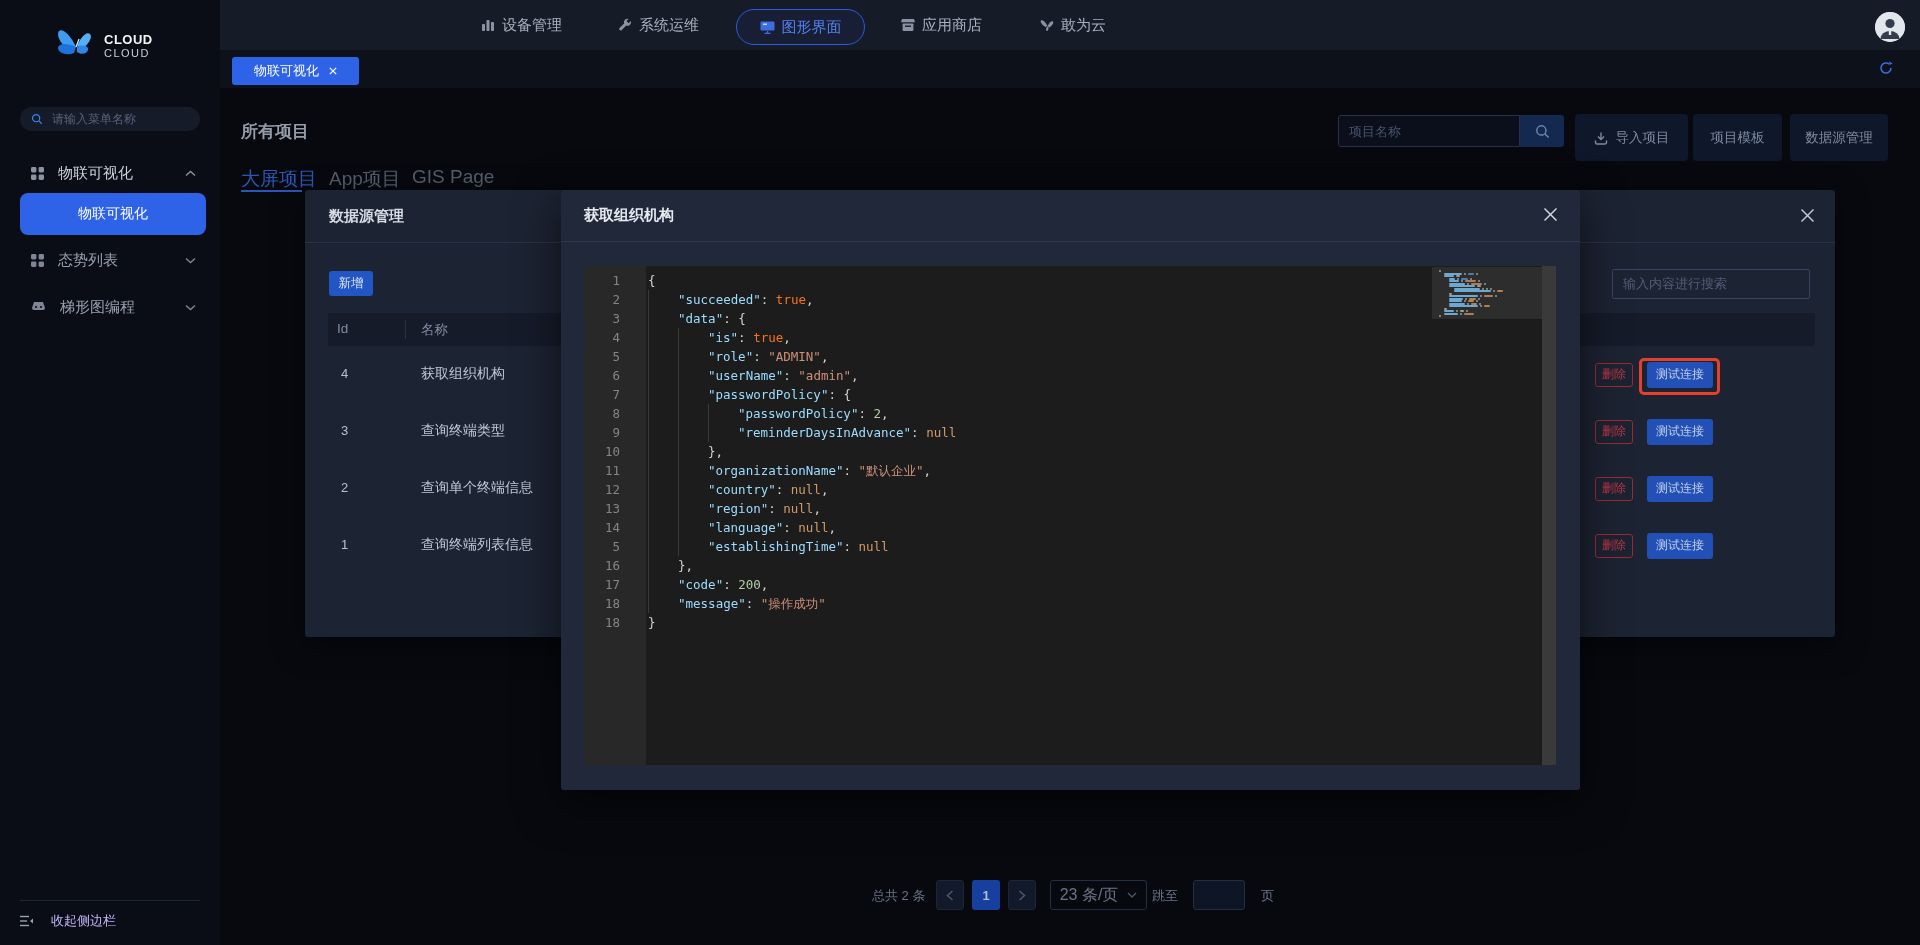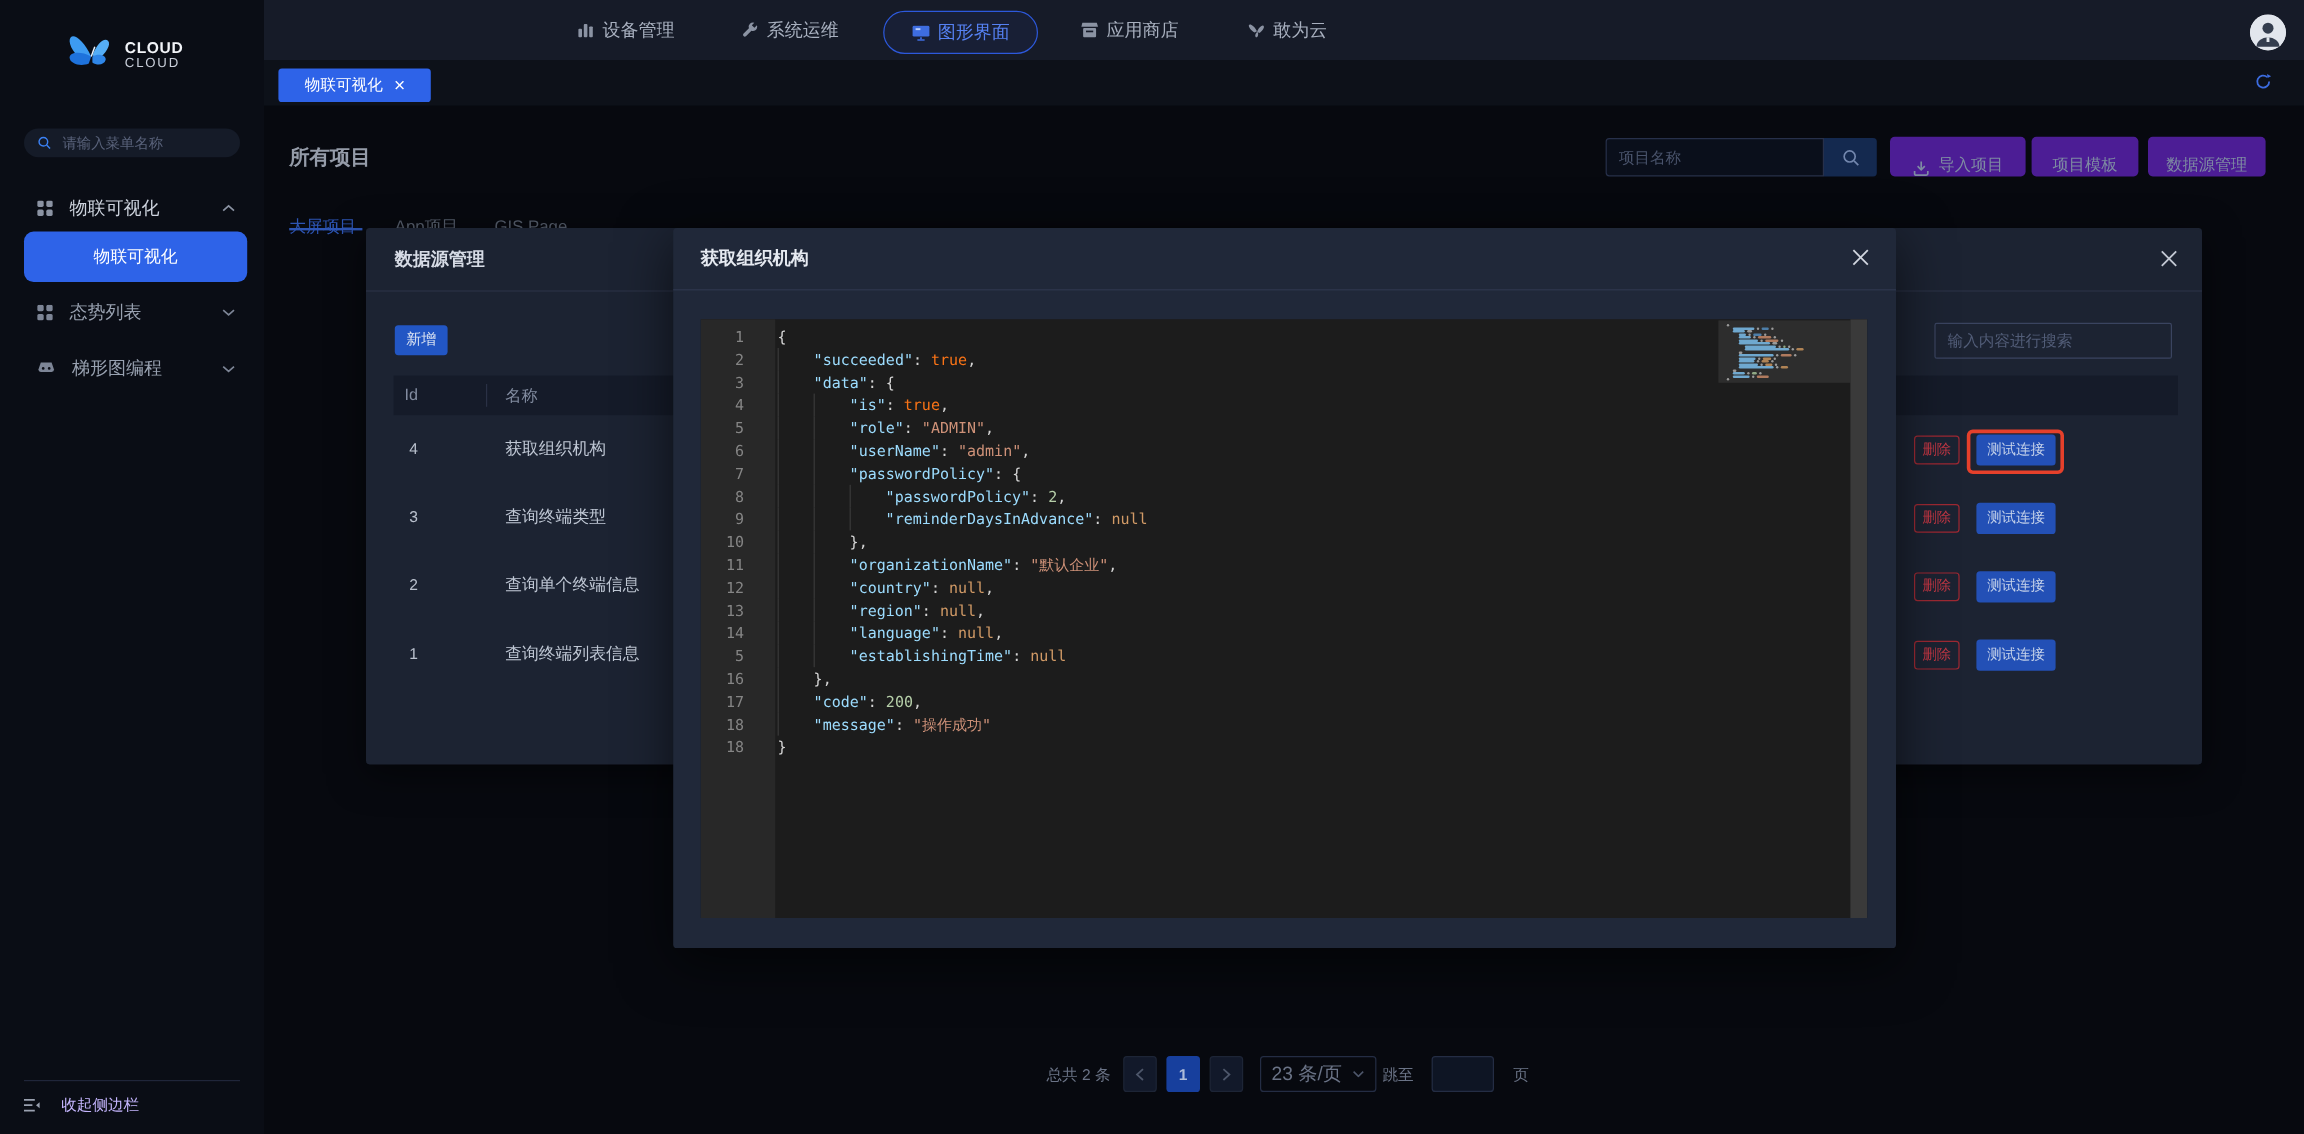--- a/index.html
+++ b/index.html
@@ -26,28 +26,28 @@
   .nav-item{position:absolute;top:0;height:50px;display:flex;align-items:center;gap:7px;color:#a8b0bf;font-size:15px;}
   .nav-pill{position:absolute;left:516px;top:9px;width:129px;height:36px;border:1px solid #2d59dc;border-radius:18px;background:rgba(45,90,220,.08);display:flex;align-items:center;justify-content:center;gap:7px;color:#5581f2;font-size:15px;box-sizing:border-box;}
   .avatar{position:absolute;right:15px;top:12px;width:30px;height:30px;border-radius:50%;background:#e2e6ed;overflow:hidden;}
   
   .tabbar{position:absolute;left:220px;top:50px;right:0;height:38px;background:#0d1119;z-index:4;}
   .w-tab{position:absolute;left:12px;top:7px;width:127px;height:28px;background:#2e63e8;border-radius:3px;color:#fff;font-size:13px;display:flex;align-items:center;justify-content:center;gap:10px;}
   .refresh{position:absolute;right:27px;top:11px;}
   
   .content{position:absolute;left:220px;top:88px;right:0;bottom:0;background:#07090f;}
   .page-title{position:absolute;left:21px;top:32px;font-size:17px;font-weight:bold;color:#959ca9;}
-  .ptab{position:absolute;top:92px;font-size:14px;color:#555d6b;}
+  .ptab{position:absolute;top:78px;font-size:19px;color:#555d6b;}
   .ptab.on{color:#2d55b4;}
   .ptab-line{position:absolute;left:21px;top:102px;width:61px;height:2px;background:#2d55b4;}
   .proj-search{position:absolute;left:1118px;top:27px;width:182px;height:32px;border:1px solid #27304a;border-left:1px solid #27304a;box-sizing:border-box;border-radius:3px 0 0 3px;display:flex;align-items:center;background:#0a0f1b;}
   .proj-search input{background:transparent;border:none;outline:none;width:160px;padding-left:10px;color:#fde047;font-size:13px;font-family:"Liberation Sans",sans-serif;}
   .proj-search input::placeholder{color:#49536b;}
   .proj-search-btn{position:absolute;left:1300px;top:27px;width:44px;height:32px;background:#14294f;border-radius:0 3px 3px 0;display:flex;align-items:center;justify-content:center;}
-  .tb-btn{position:absolute;top:26px;height:33px;background:#4c1d95;border-radius:4px;color:#7e8ba2;font-size:13.5px;display:flex;align-items:flex-end;justify-content:center;gap:8px;box-sizing:border-box;}
+  .tb-btn{position:absolute;top:26px;height:47px;background:#0f172a;border-radius:4px;color:#7e8ba2;font-size:13.5px;display:flex;align-items:center;justify-content:center;gap:8px;box-sizing:border-box;}
   
   .pag{position:absolute;top:792px;height:30px;color:#6a7386;font-size:13px;}
   .pag-total{position:absolute;left:652px;top:799px;}
   .pag-sq{position:absolute;top:792px;width:28px;height:30px;background:#12192a;border:1px solid #1d2536;border-radius:3px;box-sizing:border-box;display:flex;align-items:center;justify-content:center;color:#4d566a;}
   .pag-cur{background:#173f9d;border:none;color:#aebdda;font-weight:bold;font-size:13px;}
   .pag-sel{position:absolute;left:830px;top:792px;width:97px;height:30px;border:1px solid #242d44;border-radius:3px;box-sizing:border-box;display:flex;align-items:center;justify-content:center;gap:9px;color:#6a7386;}
   .pag-jump{position:absolute;left:932px;top:799px;}
   .pag-inp{position:absolute;left:973px;top:792px;width:52px;height:30px;border:1px solid #242d44;border-radius:3px;box-sizing:border-box;background:#0e1524;}
   .pag-unit{position:absolute;left:1041px;top:799px;}
   

